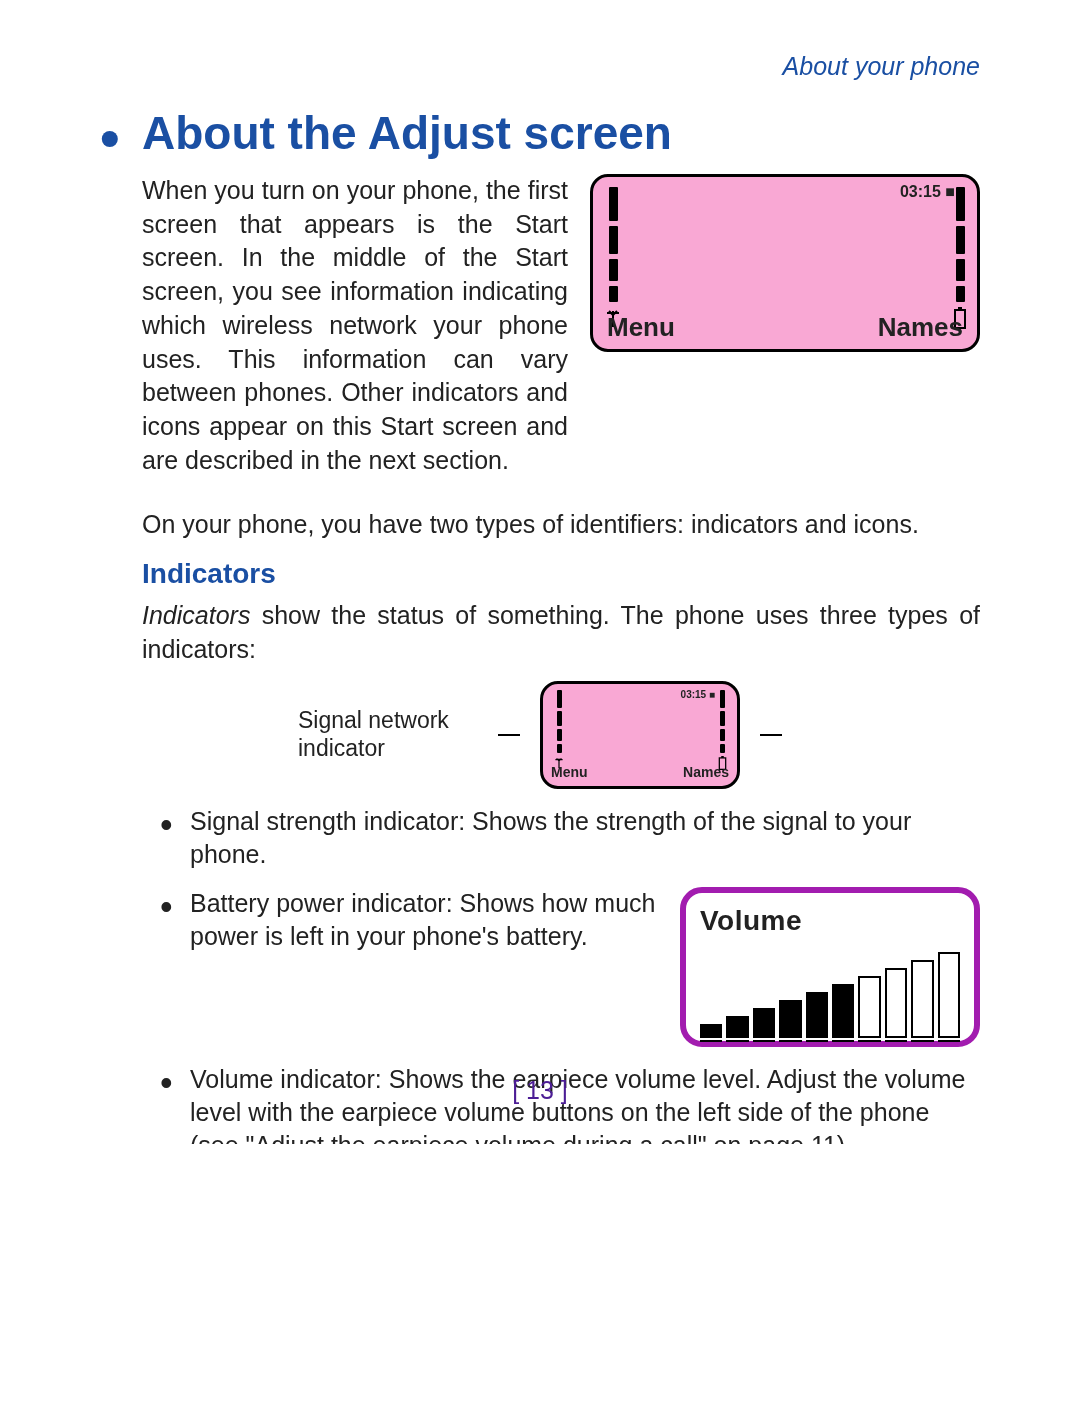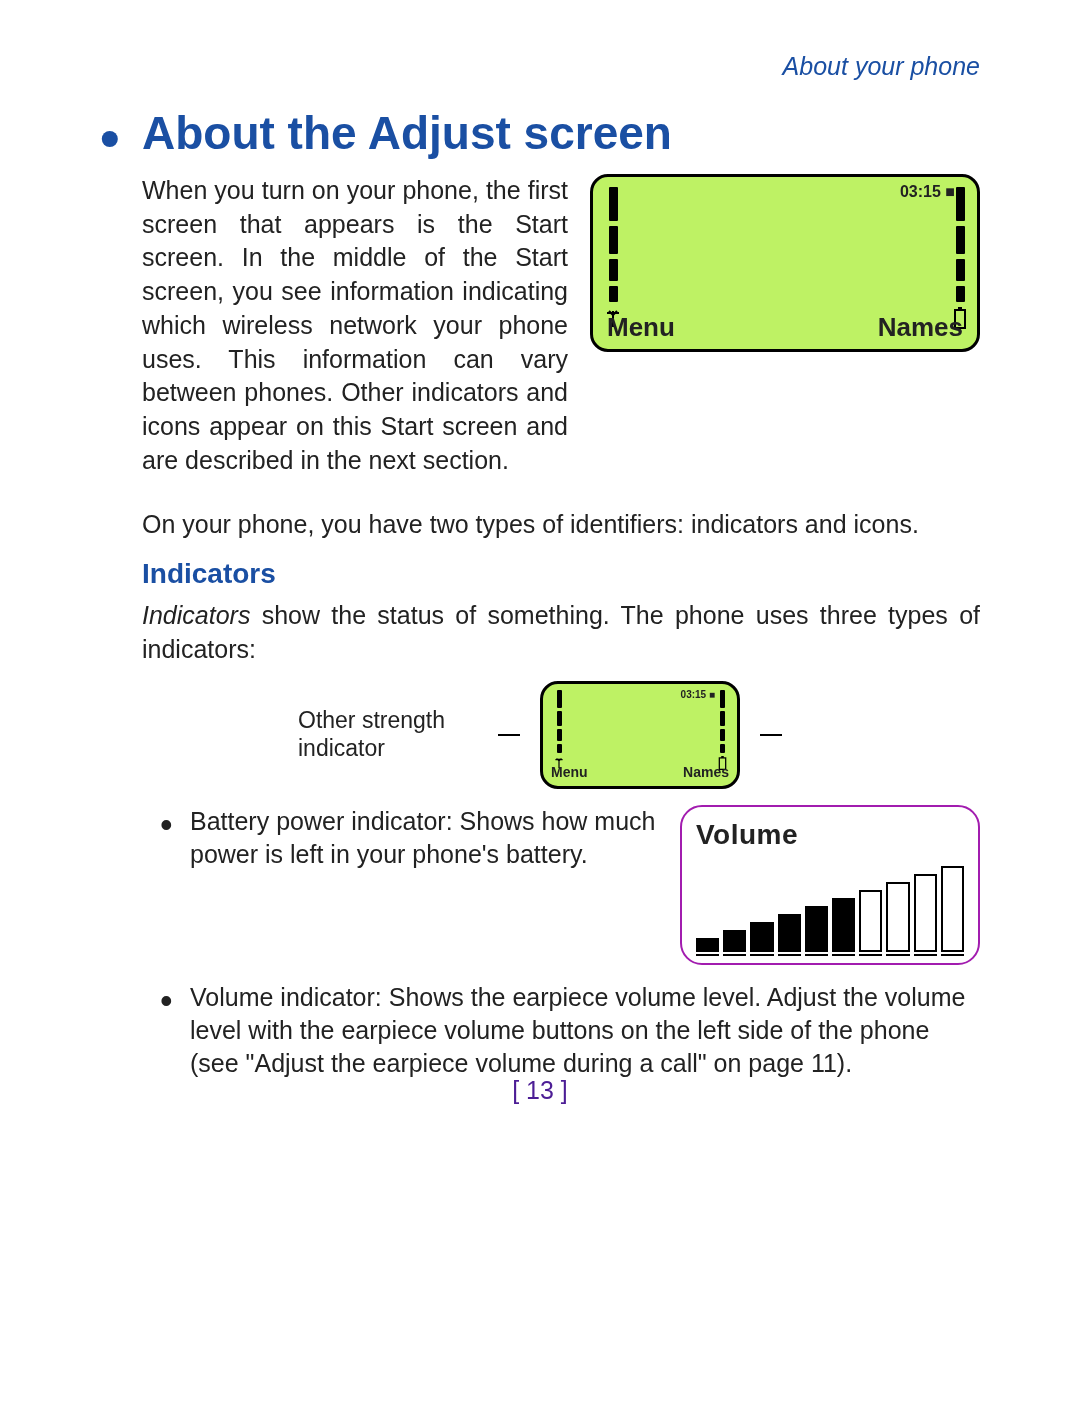--- a/index.html
+++ b/index.html
@@ -128,21 +128,21 @@
     font-size: 25px;
     color: #4c1d95;
   }
 
   
   .phone-screen {
     border: 3px solid #000;
     border-radius: 18px;
     box-sizing: border-box;
     position: relative;
-    background: #bef264;
+    background: #f9a8d4;
   }
   .ps-large { width: 390px; height: 178px; }
   .ps-small { width: 200px; height: 108px; }
 
   .ps-time {
     position: absolute;
     top: 4px;
     right: 22px;
     font-weight: 700;
     font-family: Arial, sans-serif;
@@ -194,21 +194,21 @@
     font-size: 20px; line-height: 20px;
   }
   .ps-small .ant-icon, .ps-small .batt-icon {
     font-size: 12px; line-height: 12px;
   }
 
   
   .vol-box {
     width: 300px;
     height: 160px;
-    border: 2px solid #a21caf;
+    border: 6px solid #a21caf;
     border-radius: 22px;
     box-sizing: border-box;
     padding: 10px 14px 12px 14px;
     display: flex;
     flex-direction: column;
   }
   .vol-title {
     font-family: Arial, sans-serif;
     font-weight: 900;
     font-size: 28px;
@@ -289,21 +289,21 @@
   </div>
 
   <p class="body-p">On your phone, you have two types of identifiers: indicators and icons.</p>
 
   <h3 class="sub2">Indicators</h3>
   <p class="body-p">
     <em>Indicators</em><span> show the status of something. The phone uses three types of indicators:</span>
   </p>
 
   <div class="indicators-fig">
-    <div class="fig-label-left">Other strength indicator</div>
+    <div class="fig-label-left">Signal network indicator</div>
     <div class="tick"></div>
 
     <div class="phone-screen ps-small">
       <div class="signal-col">
         <div class="bar-seg h4"></div>
         <div class="bar-seg h3"></div>
         <div class="bar-seg h2"></div>
         <div class="bar-seg h1"></div>
         <span class="ant-icon">
           <svg width="12" height="12" viewBox="0 0 20 20">
@@ -327,20 +327,21 @@
         <span>03:15</span>&nbsp;<span>■</span>
       </div>
       <div class="ps-footer-left">Menu</div>
       <div class="ps-footer-right">Names</div>
     </div>
 
     <div class="tick"></div>
   </div>
 
   <ul class="bullets">
+    <li>Signal strength indicator: Shows the strength of the signal to your phone.</li>
 
     <li>
       <div class="li-with-figure">
         <div class="li-text">Battery power indicator: Shows how much power is left in your phone's battery.</div>
         <div class="volume-fig">
           <div class="vol-box">
             <div class="vol-title">Volume</div>
             <div class="vol-row" id="vol-row">
                 <div class="vol-step">
                   <div class="vol-bar filled" style="height: 14px;"></div>

